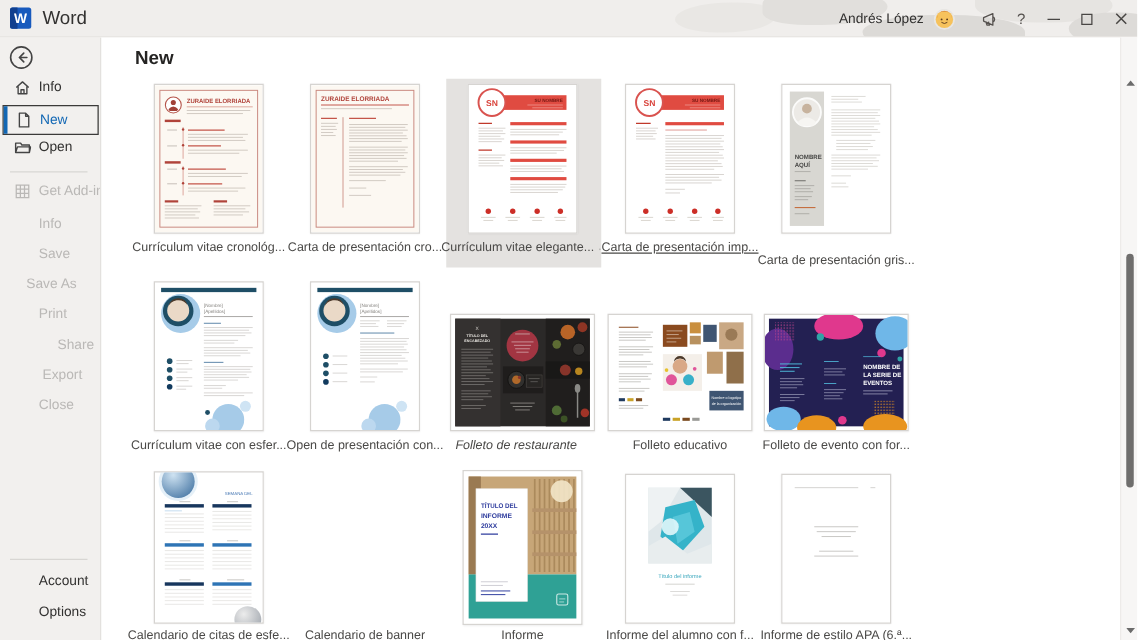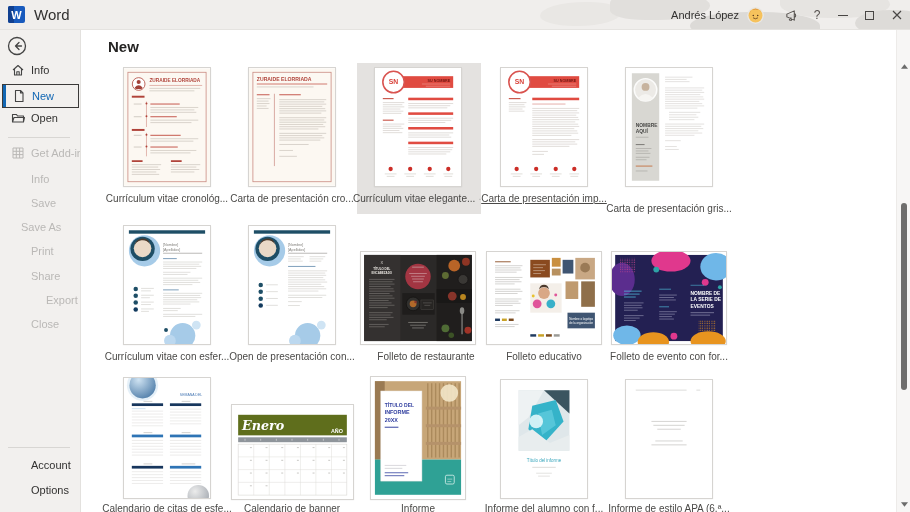--- a/index.html
+++ b/index.html
@@ -154,24 +154,24 @@
     <div class="side-item disabled" style="top:163px;">
         <span class="lbl" style="margin-left:31px;">Save</span>
       </div>
     <div class="side-item disabled" style="top:187px;">
         <span class="lbl" style="margin-left:21px;">Save As</span>
       </div>
     <div class="side-item disabled" style="top:211px;">
         <span class="lbl" style="margin-left:31px;">Print</span>
       </div>
     <div class="side-item disabled" style="top:236px;">
-        <span class="lbl" style="margin-left:31px;">Share</span>
+        <span class="lbl" style="margin-left:46px;">Share</span>
       </div>
     <div class="side-item disabled" style="top:260px;">
-        <span class="lbl" style="margin-left:46px;">Export</span>
+        <span class="lbl" style="margin-left:34px;">Export</span>
       </div>
     <div class="side-item disabled" style="top:284px;align-items:center;">
         <span class="lbl" style="margin-left:31px;">Close</span>
       </div>
 
     <div class="divider" style="top:417px;"></div>
     <div class="side-item" style="top:425px;">
         <span class="lbl" style="margin-left:31px;">Account</span>
       </div>
     <div class="side-item" style="top:450px;">
@@ -375,21 +375,21 @@
         <rect x="77" y="38" width="36" height="14" fill="#191817"></rect>
         <circle cx="93" cy="45" r="4.5" fill="#87342a"></circle>
         <circle cx="104" cy="46" r="3" fill="#b8861f"></circle>
         <ellipse cx="103" cy="60" rx="2.3" ry="3.5" fill="#8a8a86"></ellipse>
         <path d="M103 63V84" stroke="#8a8a86" stroke-width="1.2"></path>
         <circle cx="86" cy="78" r="4" fill="#4f6b35"></circle>
         <circle cx="92" cy="85" r="2.8" fill="#3c5226"></circle>
         <circle cx="109" cy="80" r="3.5" fill="#a03327"></circle>
       </svg>
     </div>
-    <div class="caption" style="left:280px;top:321px;">Folleto de restaurante</div>
+    <div class="caption" style="left:267px;top:321px;font-style:italic;">Folleto de restaurante</div>
 
     <div class="thumb" style="left:405px;top:221px;width:116px;height:94px;">
       <svg viewBox="0 0 116 94">
         <rect width="116" height="94" fill="#fff"></rect>
         <path d="M8 10h16" stroke="#8a4a1f" stroke-width="0.9"></path>
         <path d="M8 14h28M8 16.2h26M8 18.4h27M8 20.6h22M8 26h28M8 28.2h25M8 30.4h27M8 32.6h20M8 38h26M8 40.2h28M8 42.4h23M8 48h27M8 50.2h24M8 52.4h26M8 54.6h18M8 60h25M8 62.2h21" stroke="#a8a6a2" stroke-width="0.5"></path>
         <rect x="8" y="68" width="5" height="2.5" fill="#1f3a5f"></rect>
           <rect x="15" y="68" width="5" height="2.5" fill="#c9a227"></rect>
           <rect x="22" y="68" width="5" height="2.5" fill="#7a4a1f"></rect>
         <path d="M8 74h24M8 76.2h20" stroke="#a8a6a2" stroke-width="0.5"></path>
@@ -482,33 +482,20 @@
         <rect x="47" y="57.5" width="32" height="2.8" fill="#2e74b5"></rect>
         <rect x="8" y="89.5" width="32" height="2.8" fill="#17365d"></rect>
         <rect x="47" y="89.5" width="32" height="2.8" fill="#2e74b5"></rect>
         <path d="M8 31h14" stroke="#9cc3e5" stroke-width="0.5"></path>
         <path d="M8 33.5h32M8 36.5h32M8 39.5h32M8 42.5h32M8 45.5h32M8 48.5h32M47 31.5h32M47 34.5h32M47 37.5h32M47 40.5h32M47 43.5h32M47 46.5h32M8 63.5h32M8 66.5h32M8 69.5h32M8 72.5h32M8 75.5h32M8 78.5h32M47 63.5h32M47 66.5h32M47 69.5h32M47 72.5h32M47 75.5h32M47 78.5h32M8 95.5h32M8 98.5h32M8 101.5h32M8 104.5h32M8 107.5h32M47 95.5h32M47 98.5h32M47 101.5h32M47 104.5h32M47 107.5h32" stroke="#d6d4d1" stroke-width="0.45"></path>
         <circle cx="76" cy="120" r="11" fill="url(#gGray)"></circle>
       </svg>
     </div>
     <div class="caption" style="left:21px;top:473px;">Calendario de citas de esfe...</div>
 
-    <div class="thumb" style="left:150px;top:374px;width:123px;height:96px;">
-      <svg viewBox="0 0 123 96">
-        <rect width="123" height="96" fill="#fff"></rect>
-        <rect x="6" y="10" width="111" height="21" fill="#5f6e1c"></rect>
-        <text x="10" y="26" font-size="13" fill="#fff" font-weight="bold" style="font-family:'DejaVu Serif',serif;font-style:italic;">Enero</text>
-        <text x="113" y="28.5" font-size="5.5" font-weight="bold" fill="#fff" text-anchor="end">AÑO</text>
-        <rect x="6" y="33" width="111" height="5" fill="#8f959b"></rect>
-        <path d="M13 34.5v2M29 34.5v2M45 34.5v2M61 34.5v2M77 34.5v2M93 34.5v2M109 34.5v2" stroke="#e8e8e8" stroke-width="0.6"></path>
-        <rect x="6" y="40" width="111" height="52" fill="none" stroke="#d8d6d2" stroke-width="0.6"></rect>
-        <path d="M21.9 40V92M37.8 40V92M53.7 40V92M69.6 40V92M85.4 40V92M101.3 40V92M6 53H117M6 66H117M6 79H117" stroke="#dedcd8" stroke-width="0.5"></path>
-        <path d="M18 43.5h2M34 43.5h2M50 43.5h2M66 43.5h2M82 43.5h2M98 43.5h2M113 43.5h2M18 56.5h2M34 56.5h2M50 56.5h2M66 56.5h2M82 56.5h2M98 56.5h2M113 56.5h2M18 69.5h2M34 69.5h2M50 69.5h2M66 69.5h2M82 69.5h2M98 69.5h2M113 69.5h2M18 82.5h2M34 82.5h2" stroke="#b0aeaa" stroke-width="0.7"></path>
-      </svg>
-    </div>
     <div class="caption" style="left:146px;top:473px;">Calendario de banner</div>
 
     <div class="thumb" style="left:289px;top:346px;width:96px;height:124px;">
       <svg viewBox="0 0 96 124">
         <rect width="96" height="124" fill="#fff"></rect>
         <rect x="4" y="4" width="88" height="80" fill="#c7a678"></rect>
         <rect x="4" y="4" width="10" height="80" fill="#9a7a52"></rect>
         <path d="M58 6V82M62 6V82M66 6V82M70 6V82M74 6V82M78 6V82M82 6V82M86 6V82M90 6V82" stroke="#ab8a5c" stroke-width="1.4"></path>
         <circle cx="80" cy="16" r="9" fill="#f2e6c8" opacity="0.9"></circle>
         <rect x="56" y="30" width="36" height="3" fill="#b5926a"></rect>

